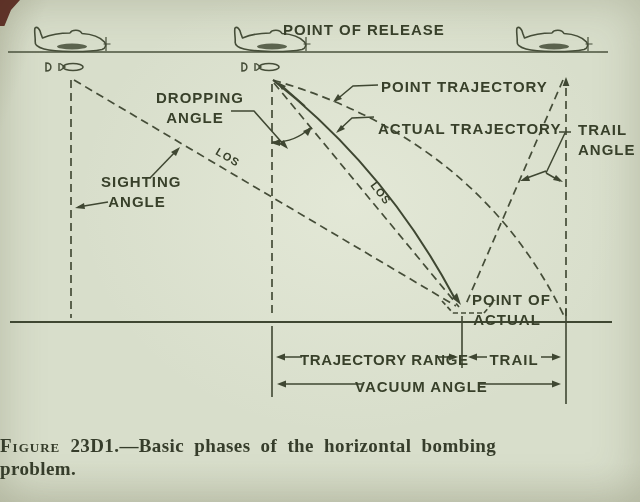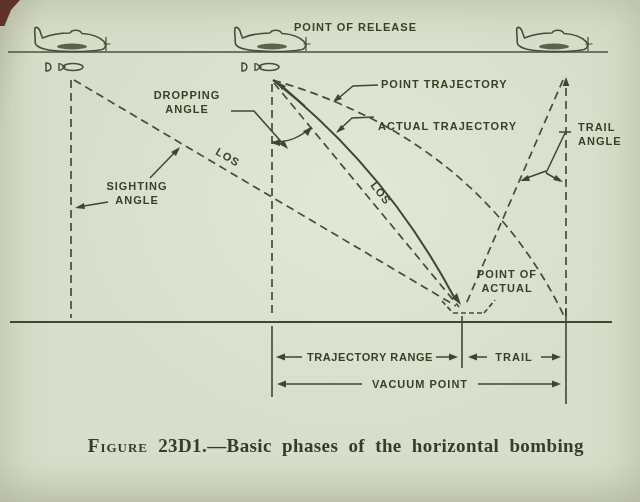--- a/index.html
+++ b/index.html
@@ -16,28 +16,28 @@
     box-shadow:inset 0 0 46px rgba(95,95,60,.28);
   }
   .corner-mark{
     position:absolute;left:0;top:0;width:20px;height:26px;
     background:#4e1a12;
     clip-path:polygon(0 0,100% 0,55% 38%,22% 100%,0 100%);
     opacity:.85;
   }
   .lbl{
     position:absolute;
-    font-size:11px;font-weight:bold;letter-spacing:1px;line-height:1.3;
+    font-size:15px;font-weight:bold;letter-spacing:1px;line-height:1.3;
     color:#38402a;white-space:nowrap;
   }
   .ctr{text-align:center}
   .los{transform-origin:center center;font-size:11px}
   svg.overlay{position:absolute;left:0;top:0}
   .caption{
-    position:absolute;left:0;top:434px;width:584px;text-align:right;
+    position:absolute;left:0;top:434px;width:584px;text-align:left;
     font-family:"Liberation Serif",serif;font-weight:bold;
     font-size:19px;color:#363d2b;letter-spacing:.4px;word-spacing:5px;
     line-height:1.22;
   }
   .caption .sc{font-variant:small-caps;letter-spacing:1px}
 </style>
 </head>
 <body>
 
 <div class="paper"></div>
@@ -132,46 +132,47 @@
     <polygon points="561,384 552,380.5 552,387.5"></polygon>
   </g>
 </svg>
 
 <div class="lbl ctr" style="left:283px;top:20px;width:145px">POINT OF RELEASE</div>
 
 <div class="lbl" style="left:381px;top:77px">POINT TRAJECTORY</div>
 
 <div class="lbl" style="left:378px;top:119px">ACTUAL TRAJECTORY</div>
 
-<div class="lbl ctr" style="left:148px;top:88px;width:78px">
+<div class="lbl ctr" style="left:156px;top:88px;width:78px">
   <div>DROPPING</div>
   <div>ANGLE</div>
 </div>
 
-<div class="lbl ctr" style="left:101px;top:179px;width:72px">
+<div class="lbl ctr" style="left:101px;top:172px;width:72px">
   <div>SIGHTING</div>
   <div>ANGLE</div>
 </div>
 
 <div class="lbl" style="left:578px;top:120px">
   <div>TRAIL</div>
   <div>ANGLE</div>
 </div>
 
 <div class="lbl los" style="left:215px;top:150px;transform:rotate(31deg)">LOS</div>
 
 <div class="lbl los" style="left:368px;top:186px;transform:rotate(52deg)">LOS</div>
 
-<div class="lbl ctr" style="left:472px;top:267px;width:70px">
+<div class="lbl ctr" style="left:472px;top:290px;width:70px">
   <div>POINT OF</div>
   <div>ACTUAL</div>
 </div>
 
 <div class="lbl ctr" style="left:300px;top:350px;width:140px;letter-spacing:.6px">TRAJECTORY RANGE</div>
 
 <div class="lbl ctr" style="left:484px;top:350px;width:60px">TRAIL</div>
 
-<div class="lbl ctr" style="left:355px;top:377px;width:130px">VACUUM POINT</div>
+<div class="lbl ctr" style="left:355px;top:377px;width:130px">VACUUM ANGLE</div>
 
 <div class="caption">
   <div><span class="sc">Figure</span>
     <span>23D1.</span><span>—Basic phases of the horizontal bombing</span></div>
+  <div>problem.</div>
 </div>
 
 </body></html>

